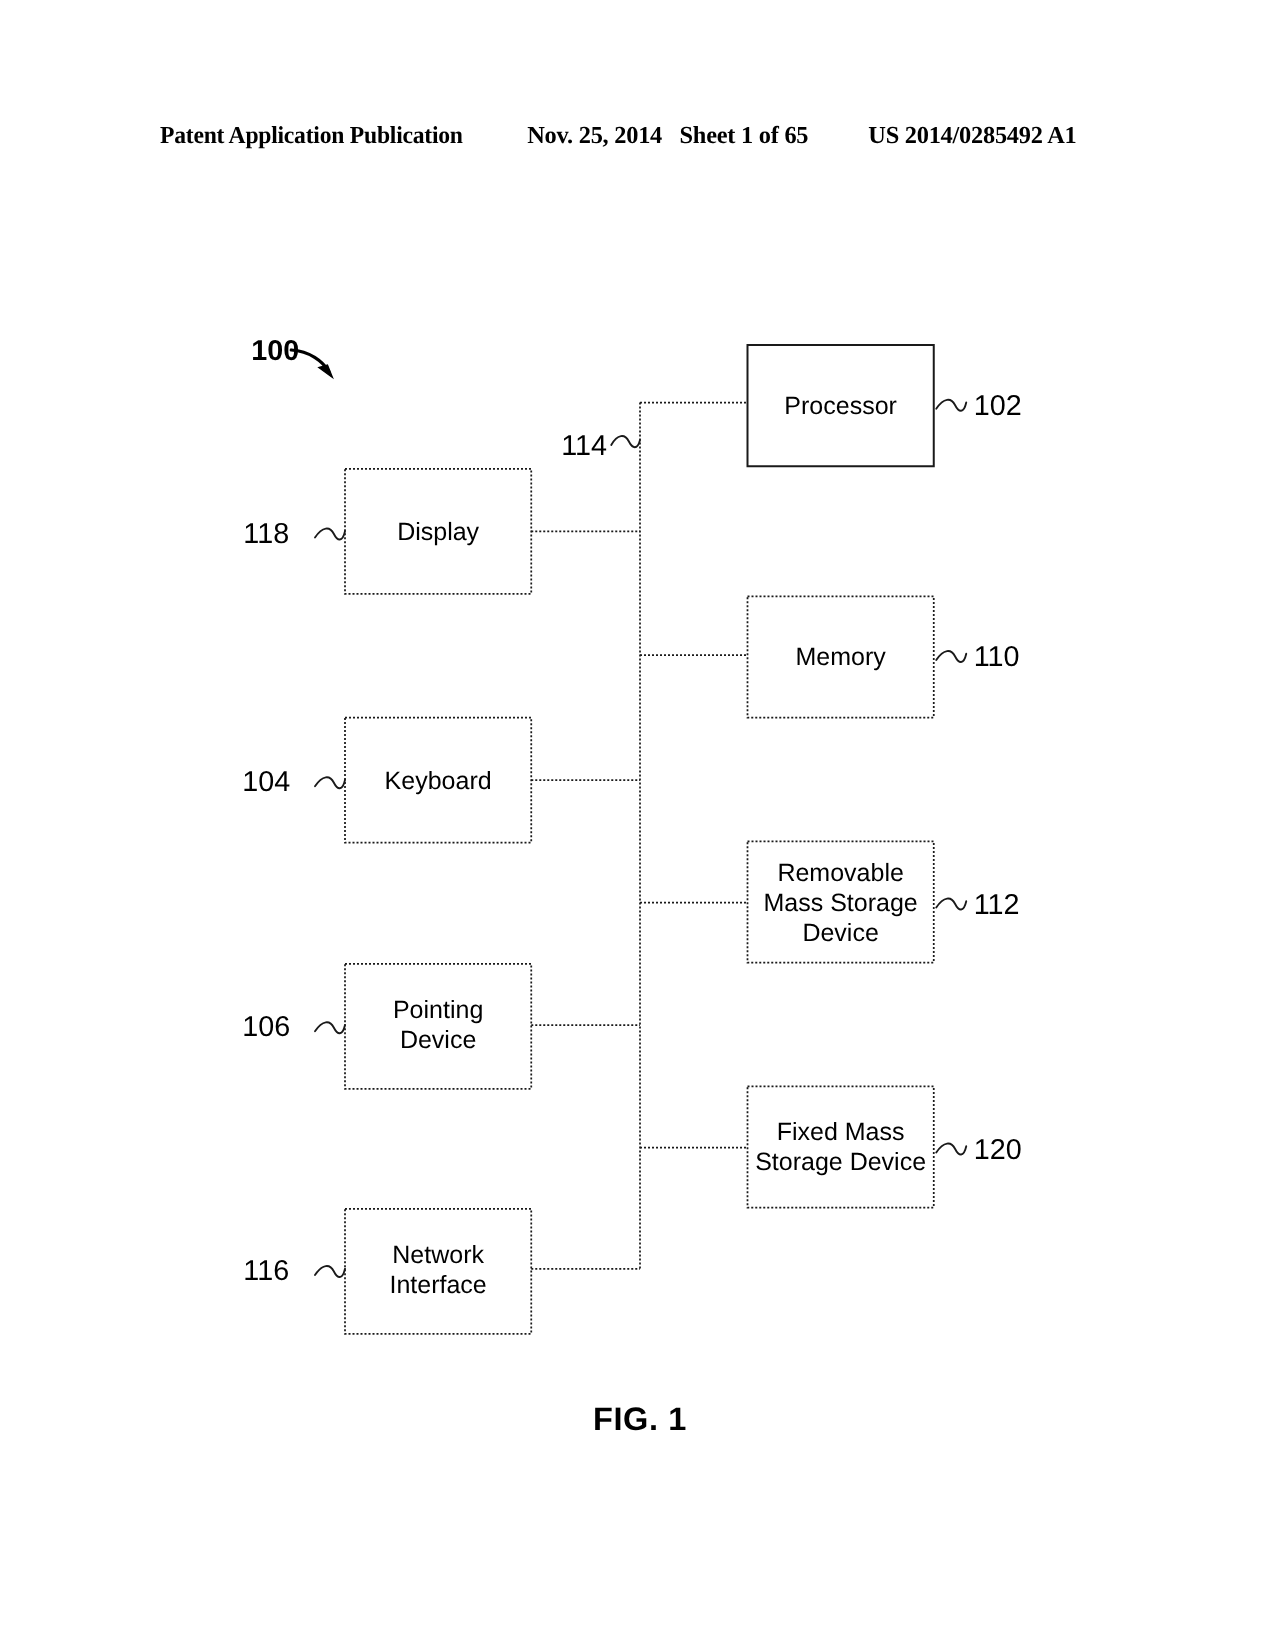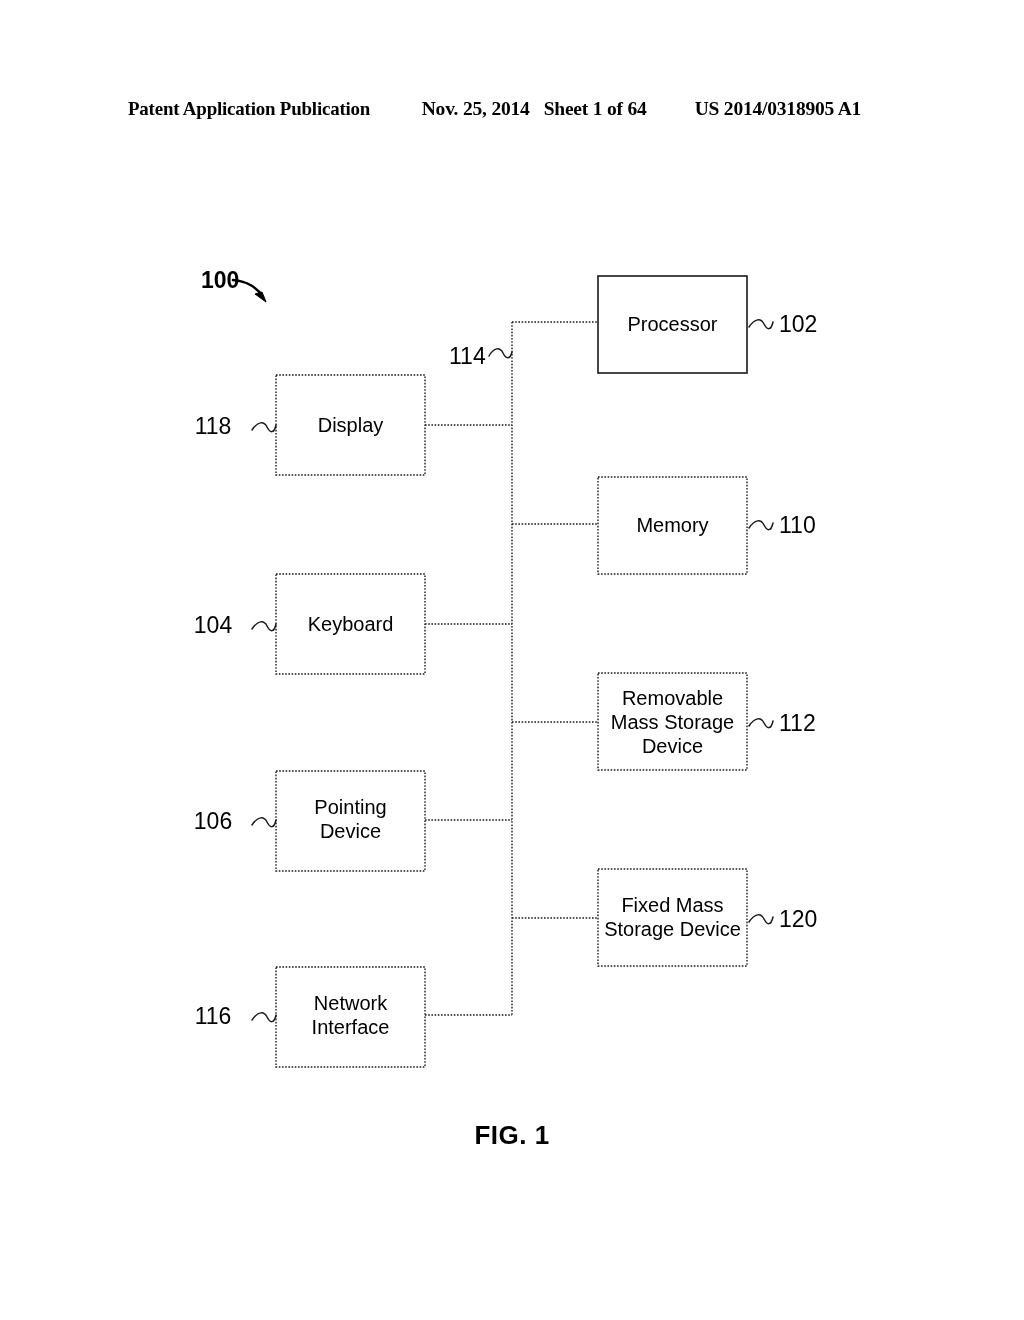--- a/index.html
+++ b/index.html
@@ -113,22 +113,22 @@
     fill: none;
     stroke-linecap: round;
   }
 </style>
 </head>
 <body>
 
 <div id="page-header">
   <span class="hdr-pub">Patent Application Publication</span>
   <span class="hdr-date">Nov. 25, 2014</span>
-  <span class="hdr-sheet">Sheet 1 of 64</span>
-  <span class="hdr-docnum">US 2014/0318905 A1</span>
+  <span class="hdr-sheet">Sheet 1 of 65</span>
+  <span class="hdr-docnum">US 2014/0285492 A1</span>
 </div>
 
 <div id="figure-area">
   <svg id="diagram" viewBox="0 0 1024 1320">
 
     <text class="callout-num" x="201" y="288">100</text>
     <g>
       <path class="arrow-curve" d="M 233 280 C 248 281 258 289 263 297"></path>
       <path d="M 266 302 L 255 294 L 262 292 Z" fill="#000" stroke="#000" stroke-width="1"></path>
     </g>

